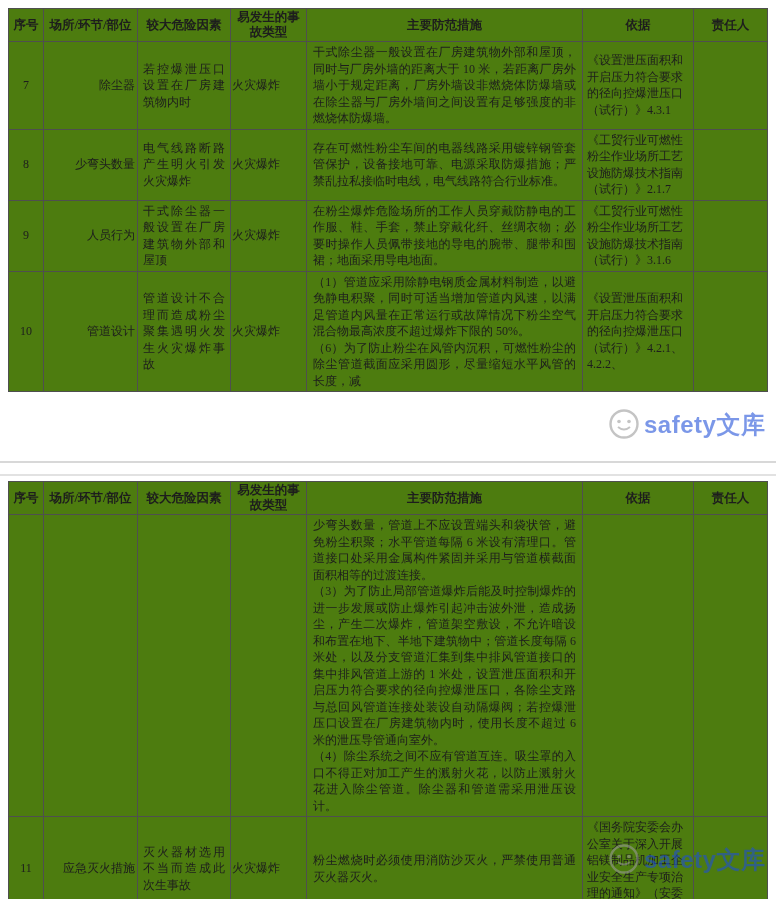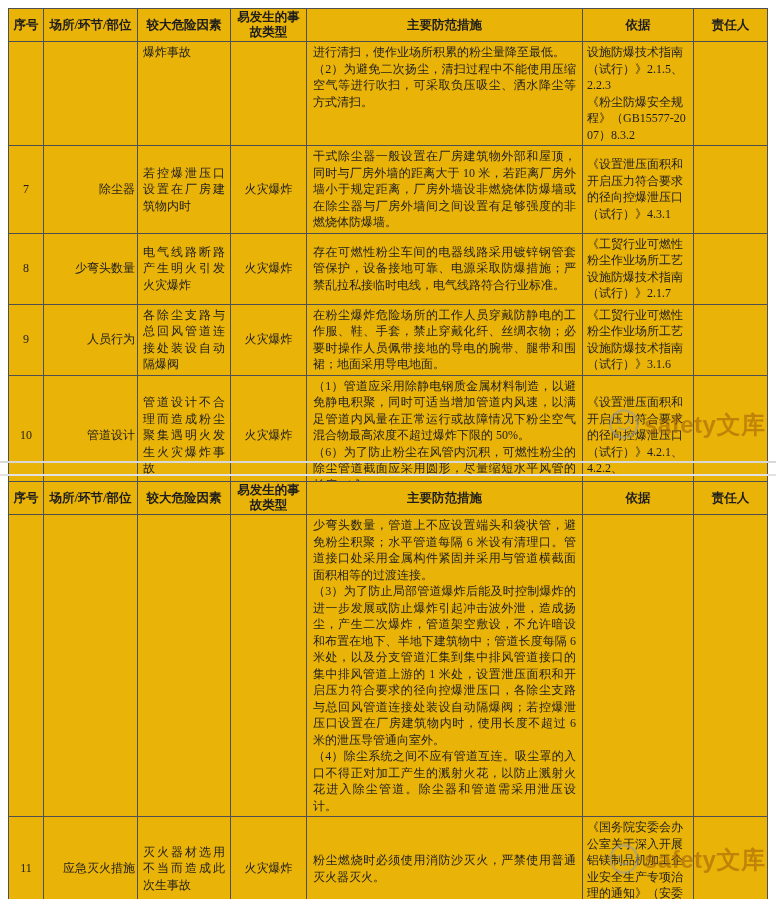--- a/index.html
+++ b/index.html
@@ -1,45 +1,45 @@
 <!DOCTYPE html>
 <html><head>
 <meta charset="utf-8">
 <style>
   html,body{margin:0;padding:0;}
   body{
     width:776px;height:899px;position:relative;background:#ffffff;
     font-family:"Liberation Serif","DejaVu Serif",serif;color:#1d1d1d;
     overflow:hidden;
   }
-  table{border-collapse:collapse;table-layout:fixed;position:absolute;left:8px;width:759px;background:#eab308;}
+  table{border-collapse:collapse;table-layout:fixed;position:absolute;left:8px;width:759px;background:#4d7c0f;}
   #t1{top:8px;}
   #t2{top:481px;}
   th,td{border:1px solid #4f4f4f;font-size:12px;line-height:16.5px;vertical-align:middle;overflow:hidden;}
   th{font-weight:bold;font-size:12.5px;line-height:15px;text-align:center;padding:1px 2px;}
   tr.cont td{vertical-align:top;}
   .c-no{text-align:center;padding:2px 1px;}
   .c-place{text-align:right;padding:2px 2px 2px 8px;}
   .c-hazard{text-align:left;padding:2px 5px;text-align:justify;word-break:break-all;}
-  .c-type{text-align:center;padding:2px 1px;}
+  .c-type{padding:2px 1px;}
   .c-measures{text-align:justify;padding:2px 6px;white-space:pre-wrap;word-break:break-all;}
   .c-basis{text-align:left;padding:2px 4px;white-space:pre-wrap;word-break:break-all;}
   .c-owner{padding:2px 1px;}
   .divider{position:absolute;left:0;width:776px;}
   #div1{top:461px;height:2px;background:#d8d8d8;}
   #div2{top:474px;height:2px;background:#e2e2e2;}
   .watermark{
     position:absolute;left:607px;width:170px;height:40px;
     display:flex;align-items:center;opacity:0.58;pointer-events:none;z-index:5;
   }
   #wm1{top:405px;}
   #wm2{top:840px;}
   .wm-text{
     font-family:"Liberation Sans","DejaVu Sans",sans-serif;
-    font-size:24px;font-weight:bold;color:#a16207;letter-spacing:0.5px;margin-left:3px;white-space:nowrap;
+    font-size:24px;font-weight:bold;color:#1d4ed8;letter-spacing:0.5px;margin-left:3px;white-space:nowrap;
   }
 </style>
 </head>
 <body>
 
 <table id="t1">
   <colgroup>
     <col style="width:35px">
       <col style="width:94px">
       <col style="width:93px">
@@ -51,31 +51,20 @@
   <tbody>
       <tr style="height:31px">
     <th>序号</th>
     <th>场所/环节/部位</th>
     <th>较大危险因素</th>
     <th>易发生的事故类型</th>
     <th>主要防范措施</th>
     <th>依据</th>
     <th>责任人</th>
   </tr>
-  <tr class="cont" style="height:103px">
-    <td class="c-no"></td>
-    <td class="c-place"></td>
-    <td class="c-hazard">爆炸事故</td>
-    <td class="c-type"></td>
-    <td class="c-measures">进行清扫，使作业场所积累的粉尘量降至最低。
-（2）为避免二次扬尘，清扫过程中不能使用压缩空气等进行吹扫，可采取负压吸尘、洒水降尘等方式清扫。</td>
-    <td class="c-basis">设施防爆技术指南（试行）》2.1.5、2.2.3
-《粉尘防爆安全规程》（GB15577-2007）8.3.2</td>
-    <td class="c-owner"></td>
-  </tr>
   <tr style="height:66px">
     <td class="c-no">7</td>
     <td class="c-place">除尘器</td>
     <td class="c-hazard">若控爆泄压口设置在厂房建筑物内时</td>
     <td class="c-type">火灾爆炸</td>
     <td class="c-measures">干式除尘器一般设置在厂房建筑物外部和屋顶，同时与厂房外墙的距离大于 10 米，若距离厂房外墙小于规定距离，厂房外墙设非燃烧体防爆墙或在除尘器与厂房外墙间之间设置有足够强度的非燃烧体防爆墙。</td>
     <td class="c-basis">《设置泄压面积和开启压力符合要求的径向控爆泄压口（试行）》4.3.1</td>
     <td class="c-owner"></td>
   </tr>
   <tr style="height:69px">
@@ -83,21 +72,21 @@
     <td class="c-place">少弯头数量</td>
     <td class="c-hazard">电气线路断路产生明火引发火灾爆炸</td>
     <td class="c-type">火灾爆炸</td>
     <td class="c-measures">存在可燃性粉尘车间的电器线路采用镀锌钢管套管保护，设备接地可靠、电源采取防爆措施；严禁乱拉私接临时电线，电气线路符合行业标准。</td>
     <td class="c-basis">《工贸行业可燃性粉尘作业场所工艺设施防爆技术指南（试行）》2.1.7</td>
     <td class="c-owner"></td>
   </tr>
   <tr style="height:70px">
     <td class="c-no">9</td>
     <td class="c-place">人员行为</td>
-    <td class="c-hazard">各除尘支路与总回风管道连接处装设自动隔爆阀</td>
+    <td class="c-hazard">干式除尘器一般设置在厂房建筑物外部和屋顶</td>
     <td class="c-type">火灾爆炸</td>
     <td class="c-measures">在粉尘爆炸危险场所的工作人员穿戴防静电的工作服、鞋、手套，禁止穿戴化纤、丝绸衣物；必要时操作人员佩带接地的导电的腕带、腿带和围裙；地面采用导电地面。</td>
     <td class="c-basis">《工贸行业可燃性粉尘作业场所工艺设施防爆技术指南（试行）》3.1.6</td>
     <td class="c-owner"></td>
   </tr>
   <tr style="height:100px">
     <td class="c-no">10</td>
     <td class="c-place">管道设计</td>
     <td class="c-hazard">管道设计不合理而造成粉尘聚集遇明火发生火灾爆炸事故</td>
     <td class="c-type">火灾爆炸</td>

